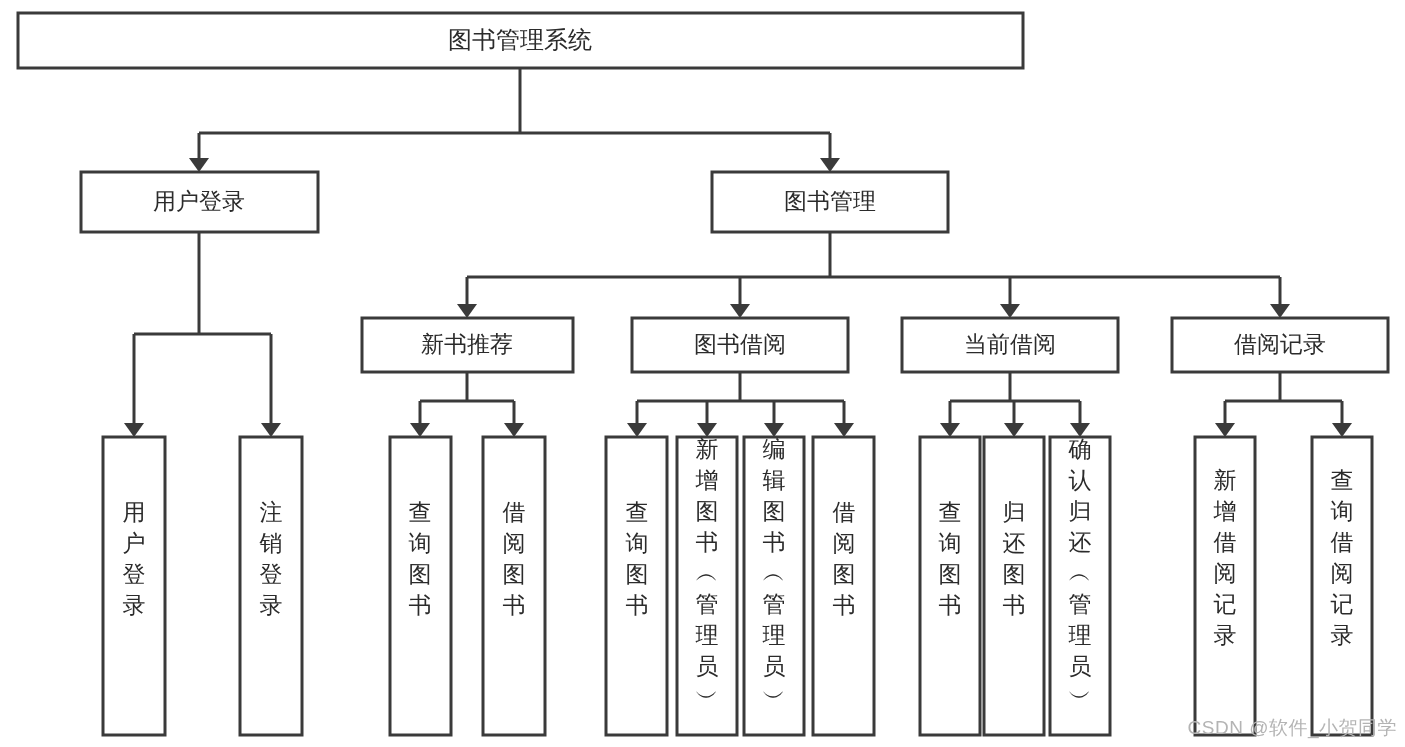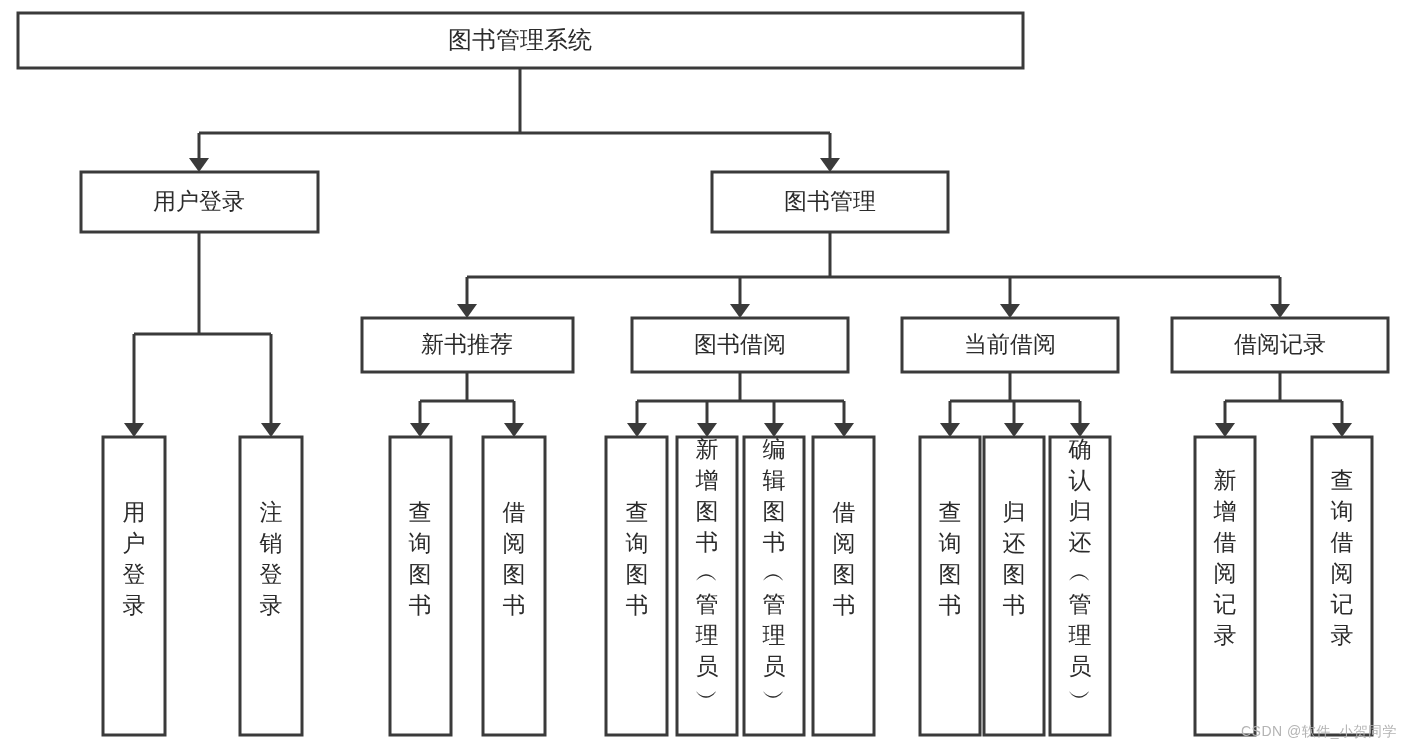--- a/index.html
+++ b/index.html
@@ -47,21 +47,21 @@
   }
   .arrow-head {
     fill: #3a3a3a;
     stroke: none;
   }
   .watermark {
     position: absolute;
     right: 8px;
     bottom: 6px;
     font-family: "Liberation Sans", "DejaVu Sans", sans-serif;
-    font-size: 14px;
+    font-size: 19px;
     color: #b4b4b4;
     white-space: nowrap;
     letter-spacing: 0.5px;
     user-select: none;
   }
 </style>
 </head>
 <body>
 
 <svg id="diagram" viewBox="0 0 1405 747" xmlns="http://www.w3.org/2000/svg">

